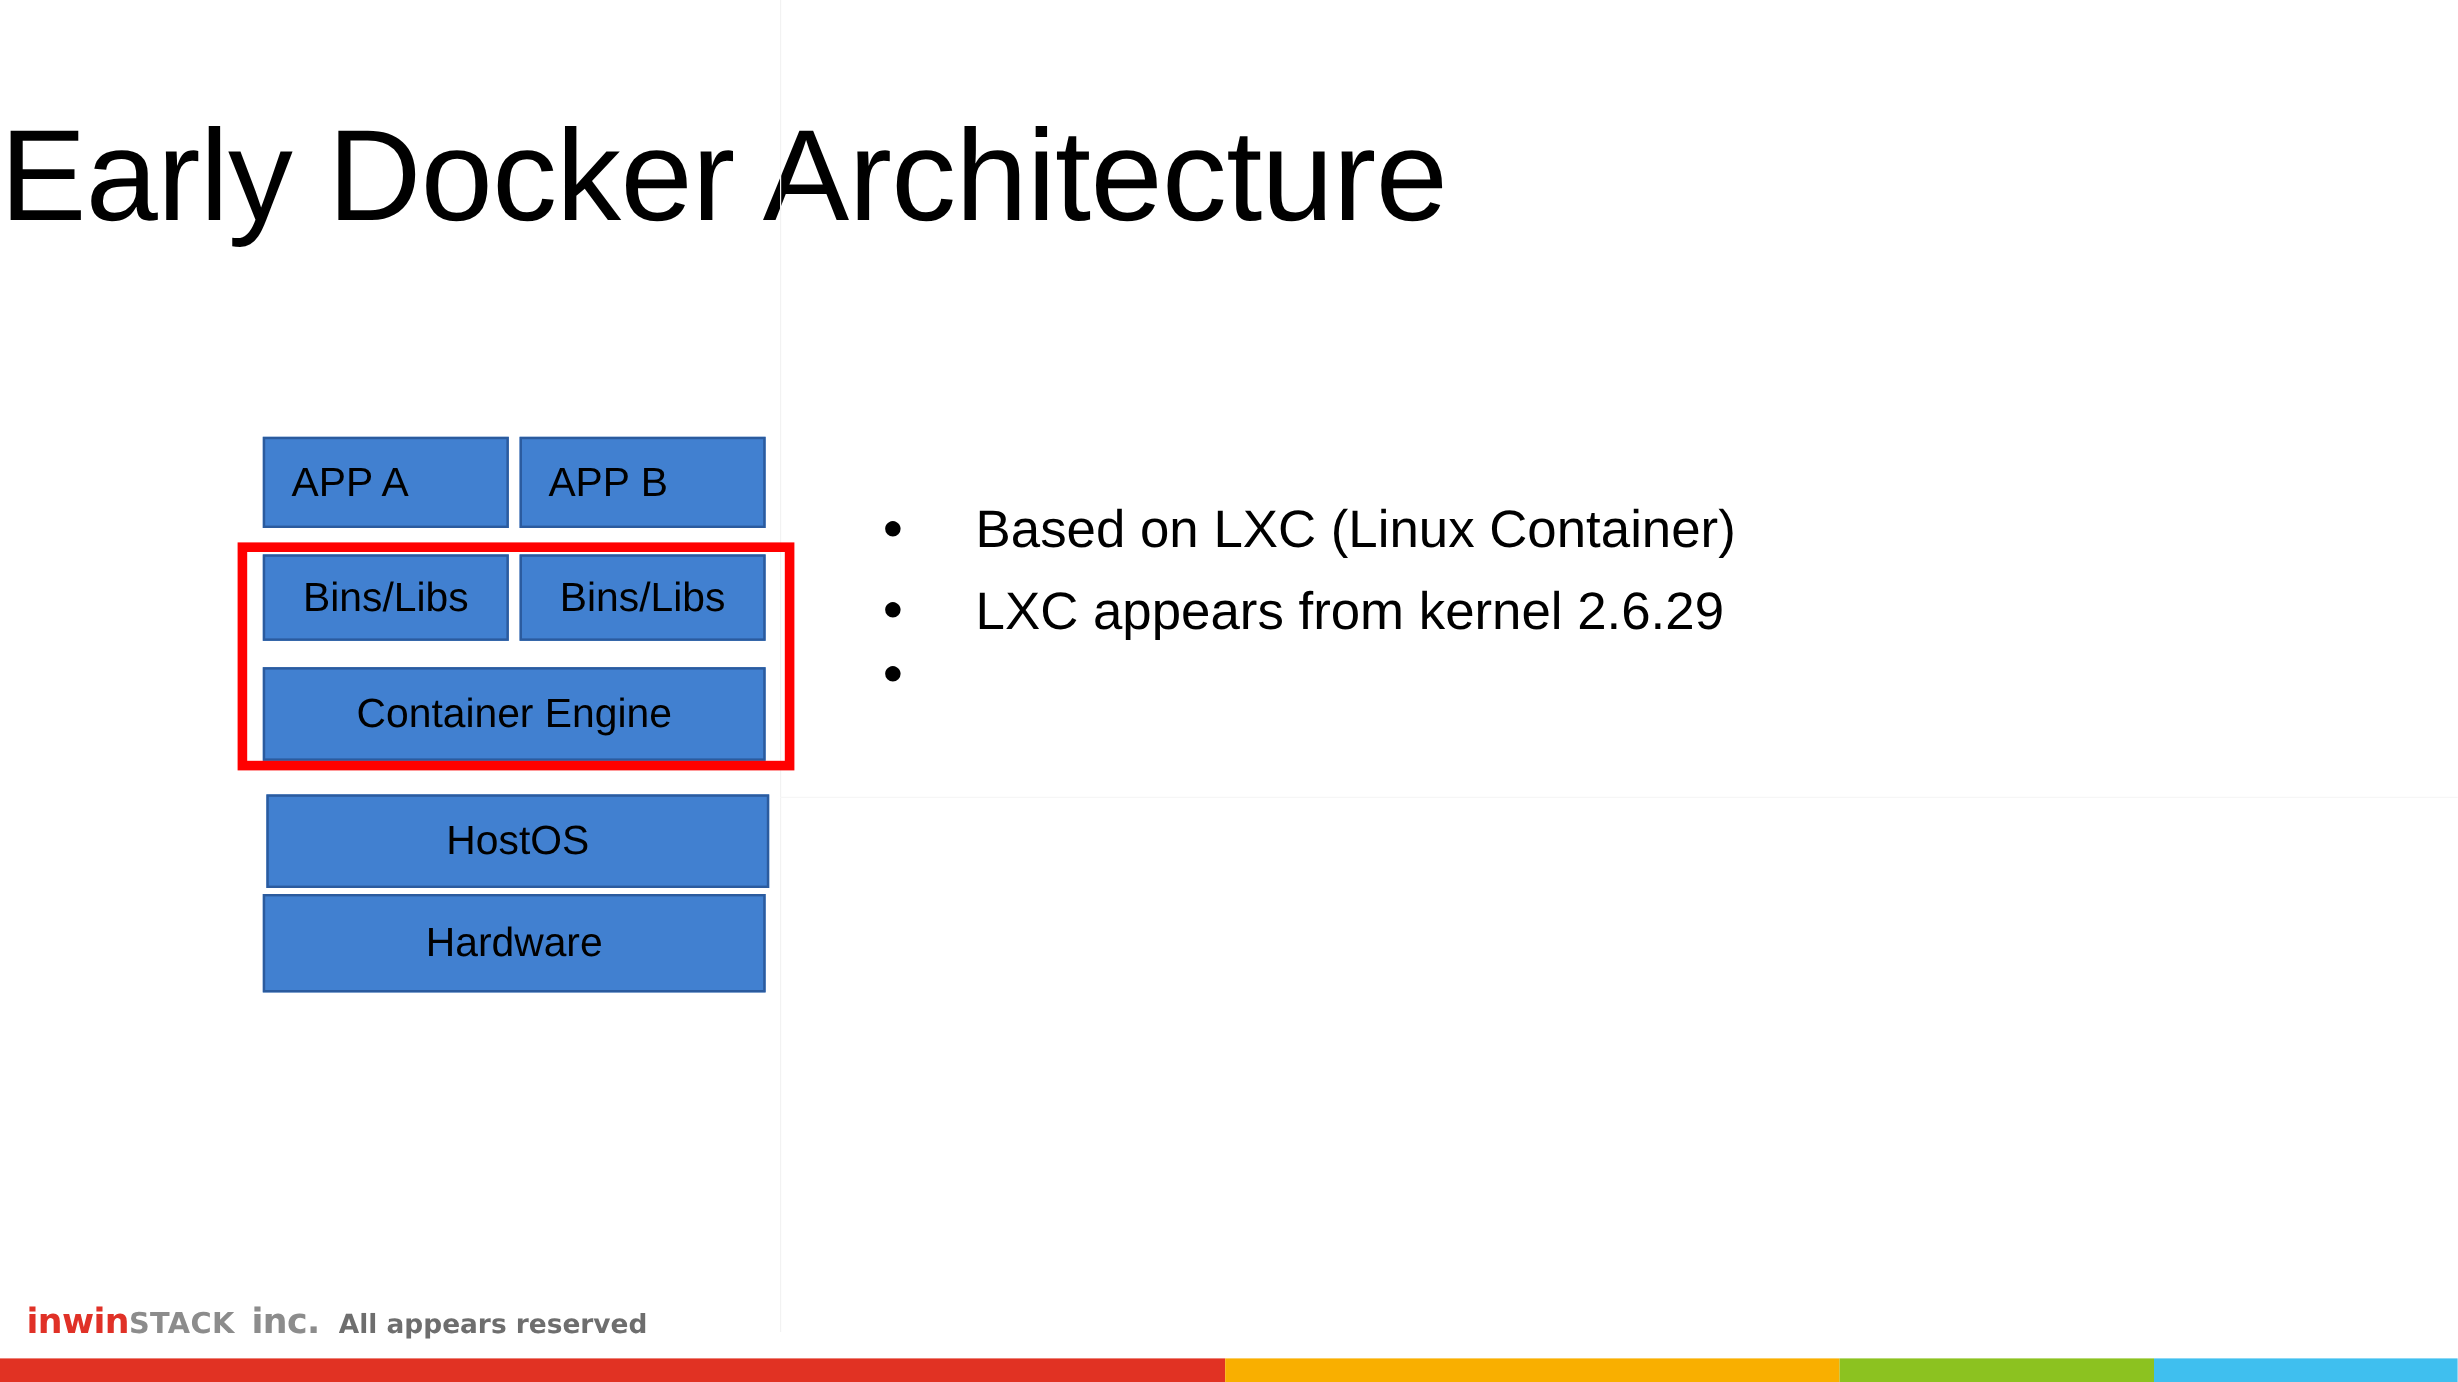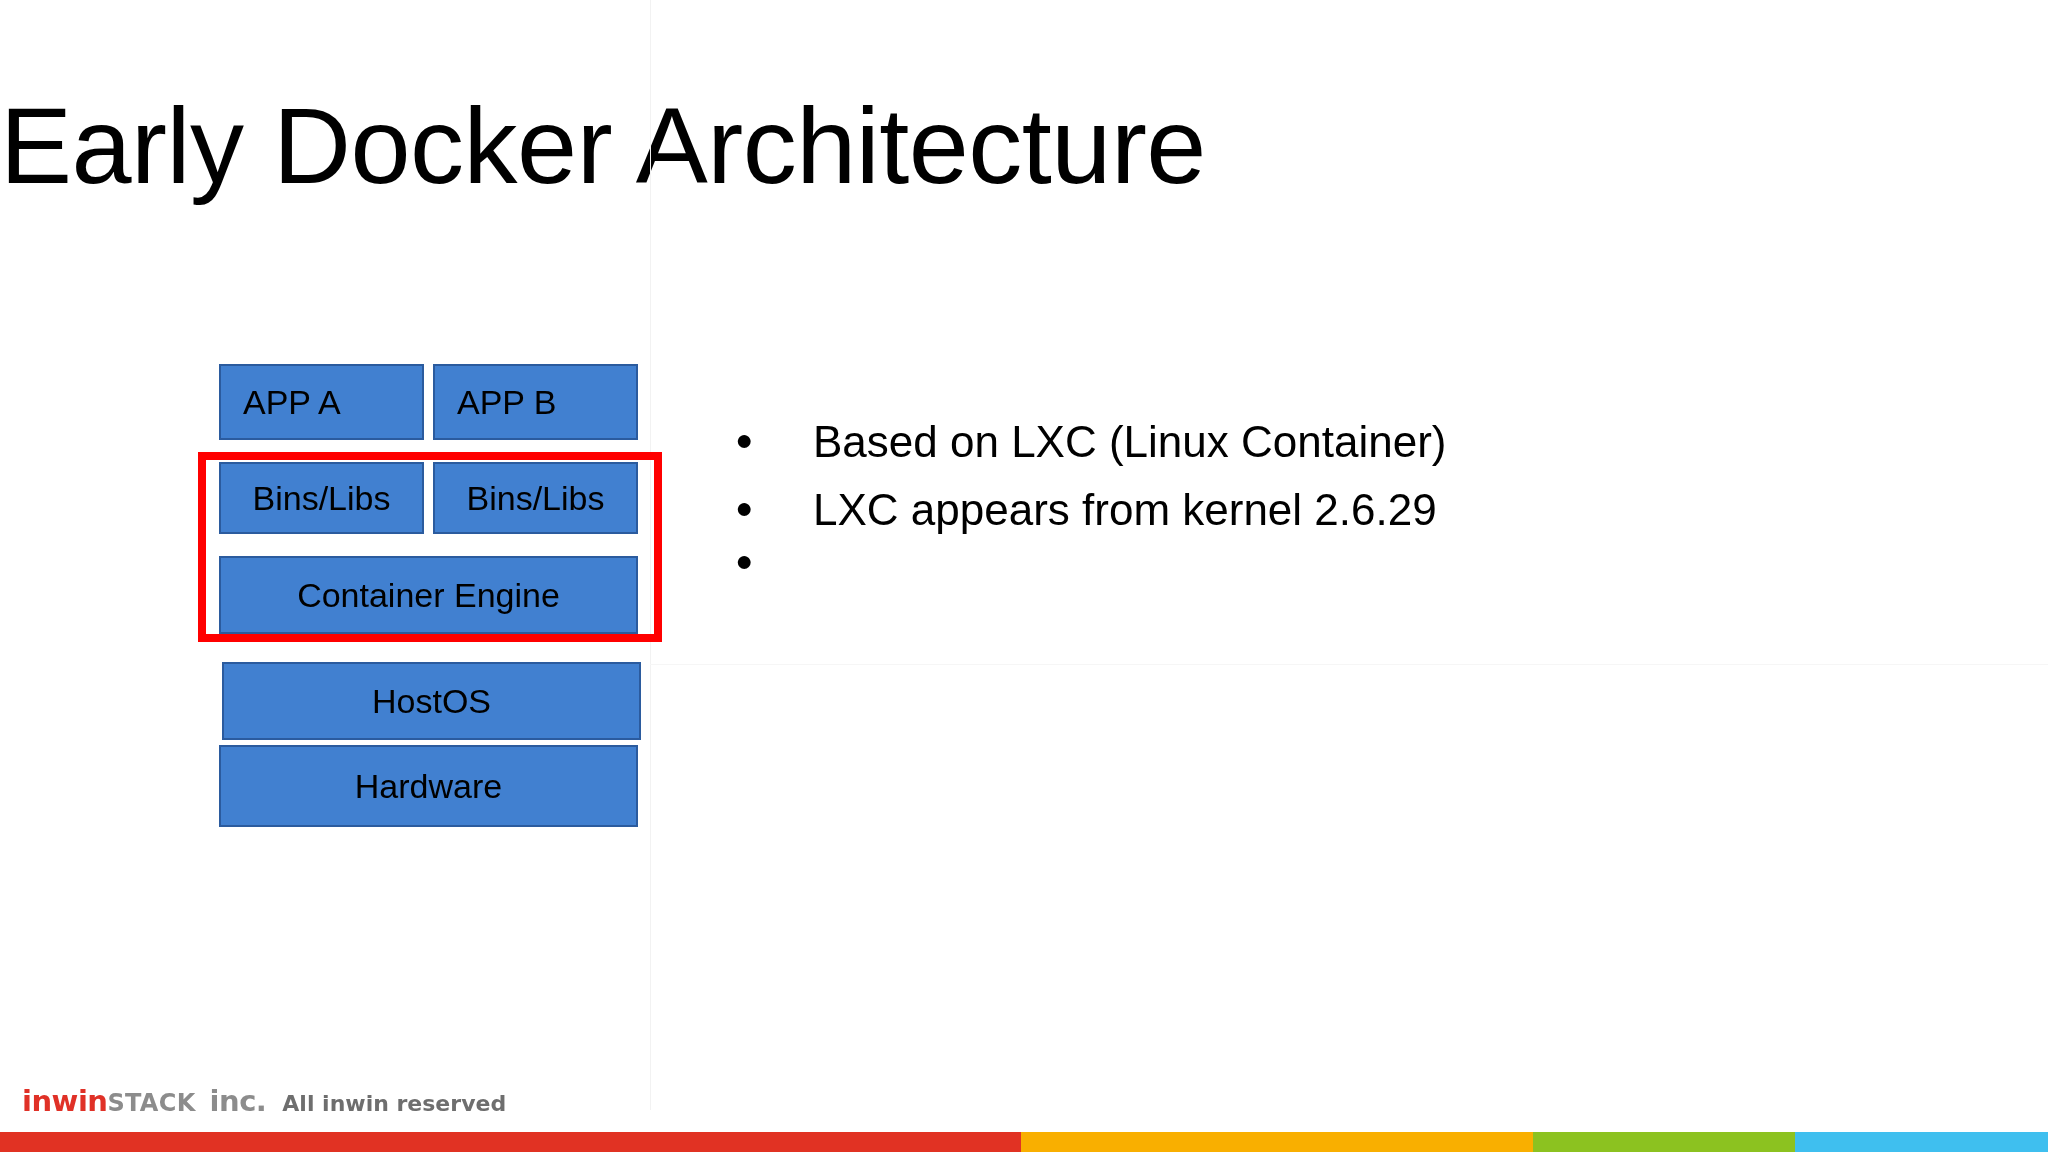--- a/index.html
+++ b/index.html
@@ -228,21 +228,21 @@
   </div>
 
 </div>
 
 <div id="footer">
 
   <div id="footer-logo">
     <span class="logo-inwin" style="color: rgb(224, 49, 39);">inwin</span>
     <span class="logo-stack" style="color: rgb(140, 140, 140);">STACK</span>
     <span class="logo-inc" style="color: rgb(140, 140, 140);">inc.</span>
-    <span class="logo-rights">All inwin reserved</span>
+    <span class="logo-rights">All appears reserved</span>
   </div>
 
   <div id="color-bar">
     <div id="bar-red" style="background: rgb(225, 50, 35);"></div>
     <div id="bar-yellow" style="background: rgb(249, 175, 0);"></div>
     <div id="bar-green" style="background: rgb(140, 194, 32);"></div>
     <div id="bar-blue" style="background: rgb(63, 191, 239);"></div>
   </div>
 
 </div>

